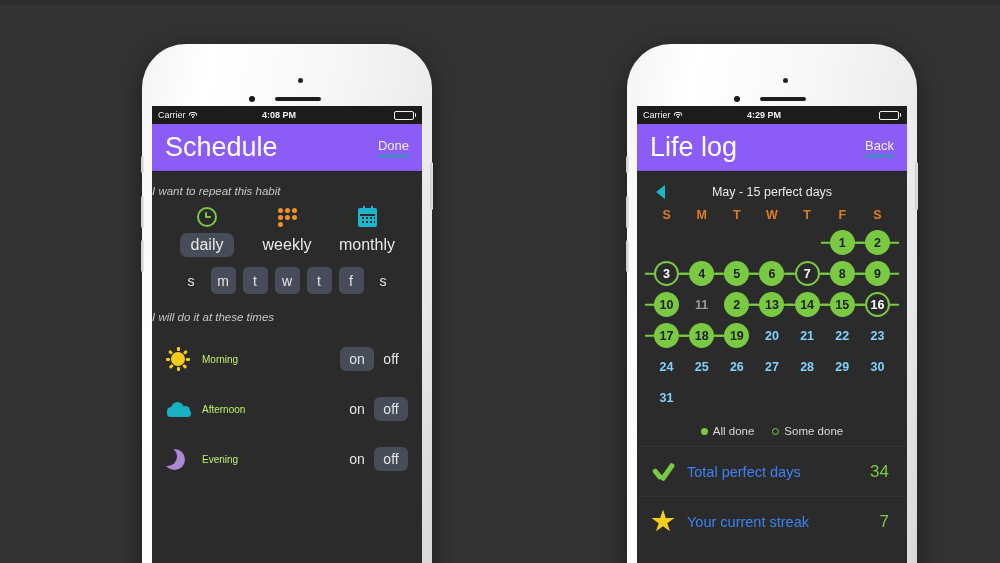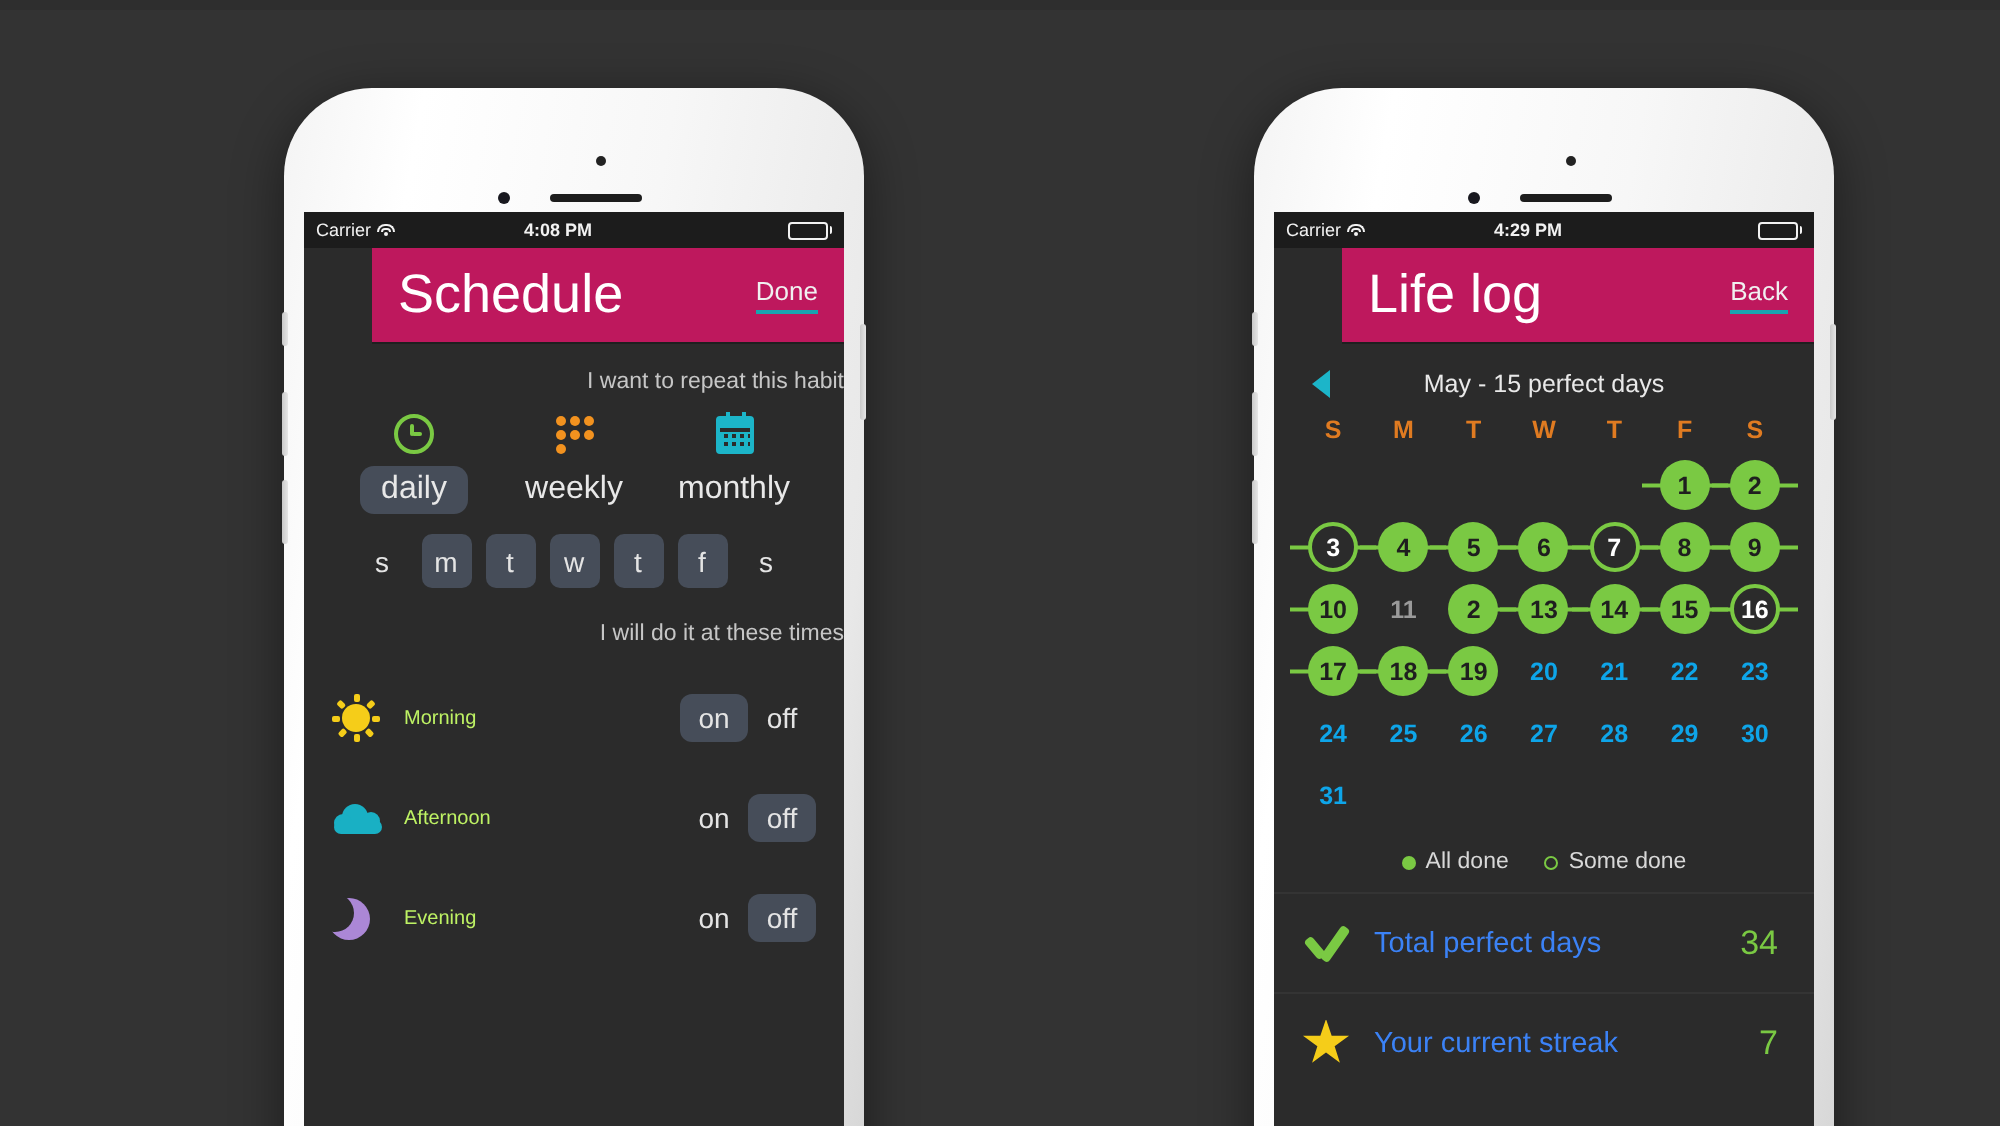--- a/index.html
+++ b/index.html
@@ -133,27 +133,26 @@
     border: 1px solid #f2f2f2;
     border-radius: 2px;
     padding: 1px;
   }
   .batt-fill { width: 100%; height: 100%; background: #f2f2f2; border-radius: 1px; }
   .batt-cap { width: 1.5px; height: 4px; background: #f2f2f2; margin-left: 1px; border-radius: 0 1px 1px 0; }
 
   
   .navbar {
     height: 48px;
-    background: #be185d;
+    background: #8b5cf6;
     border-bottom: 1px solid #1f1f1f;
     display: flex;
     align-items: center;
     padding: 0 13px;
     position: relative;
-    margin-left: 34px;
   }
   .nav-title {
     color: #ffffff;
     font-size: 27px;
     font-weight: 300;
     letter-spacing: 0px;
     line-height: 1;
   }
   .nav-action {
     margin-left: auto;
@@ -167,24 +166,25 @@
 
   
   .body-area {
     padding: 0;
     background: #2b2b2b;
     height: calc(100% - 66px);
     position: relative;
   }
 
   .section-label {
-    text-align: right;
+    text-align: left;
     color: #c6c6c6;
     font-size: 11.5px;
     padding: 13px 0 0 0;
+    font-style: italic;
   }
 
   
   .modes {
     display: flex;
     justify-content: center;
     gap: 0;
     margin-top: 9px;
   }
   .mode {
@@ -377,21 +377,21 @@
     align-items: center;
     justify-content: center;
     font-size: 12.5px;
     font-weight: bold;
     color: #545454;
     cursor: default;
   }
   .daynum.full { background: #7ac943; color: #1f1f1f; }
   .daynum.partial { border: 2px solid #7ac943; background: #2b2b2b; color: #ffffff; }
   .daynum.none { color: #9a9a9a; background: transparent; }
-  .daynum.empty { color: #0ea5e9; }
+  .daynum.empty { color: #7dd3fc; }
 
   .legend {
     display: flex;
     justify-content: center;
     gap: 18px;
     margin-top: 12px;
     font-size: 11.5px;
     color: #d8d8d8;
   }
   .legend span.lg { display: flex; align-items: center; gap: 5px; }

